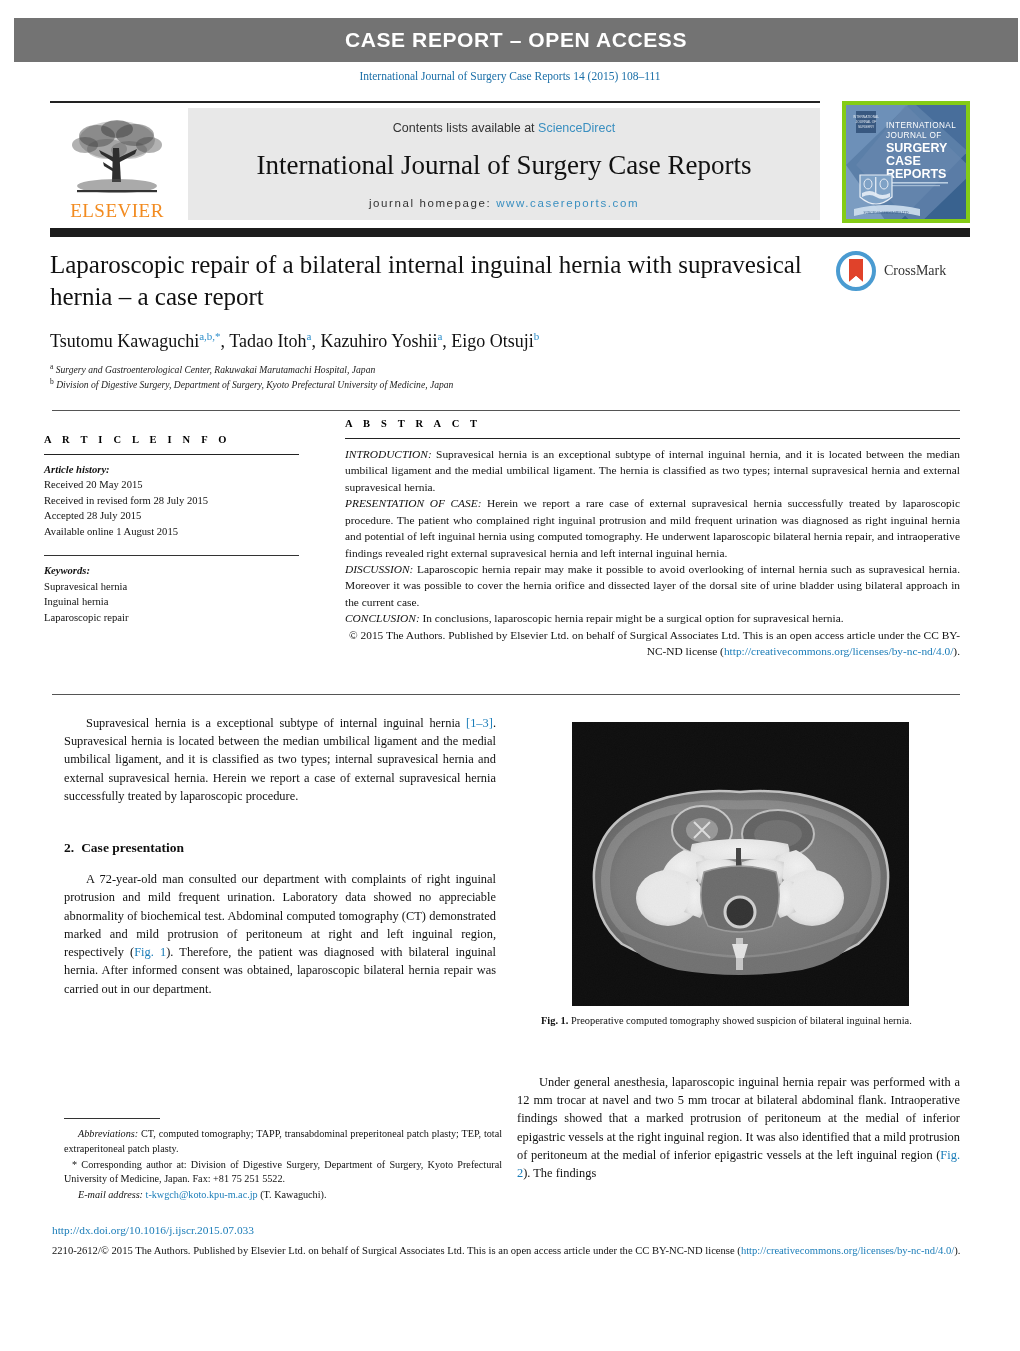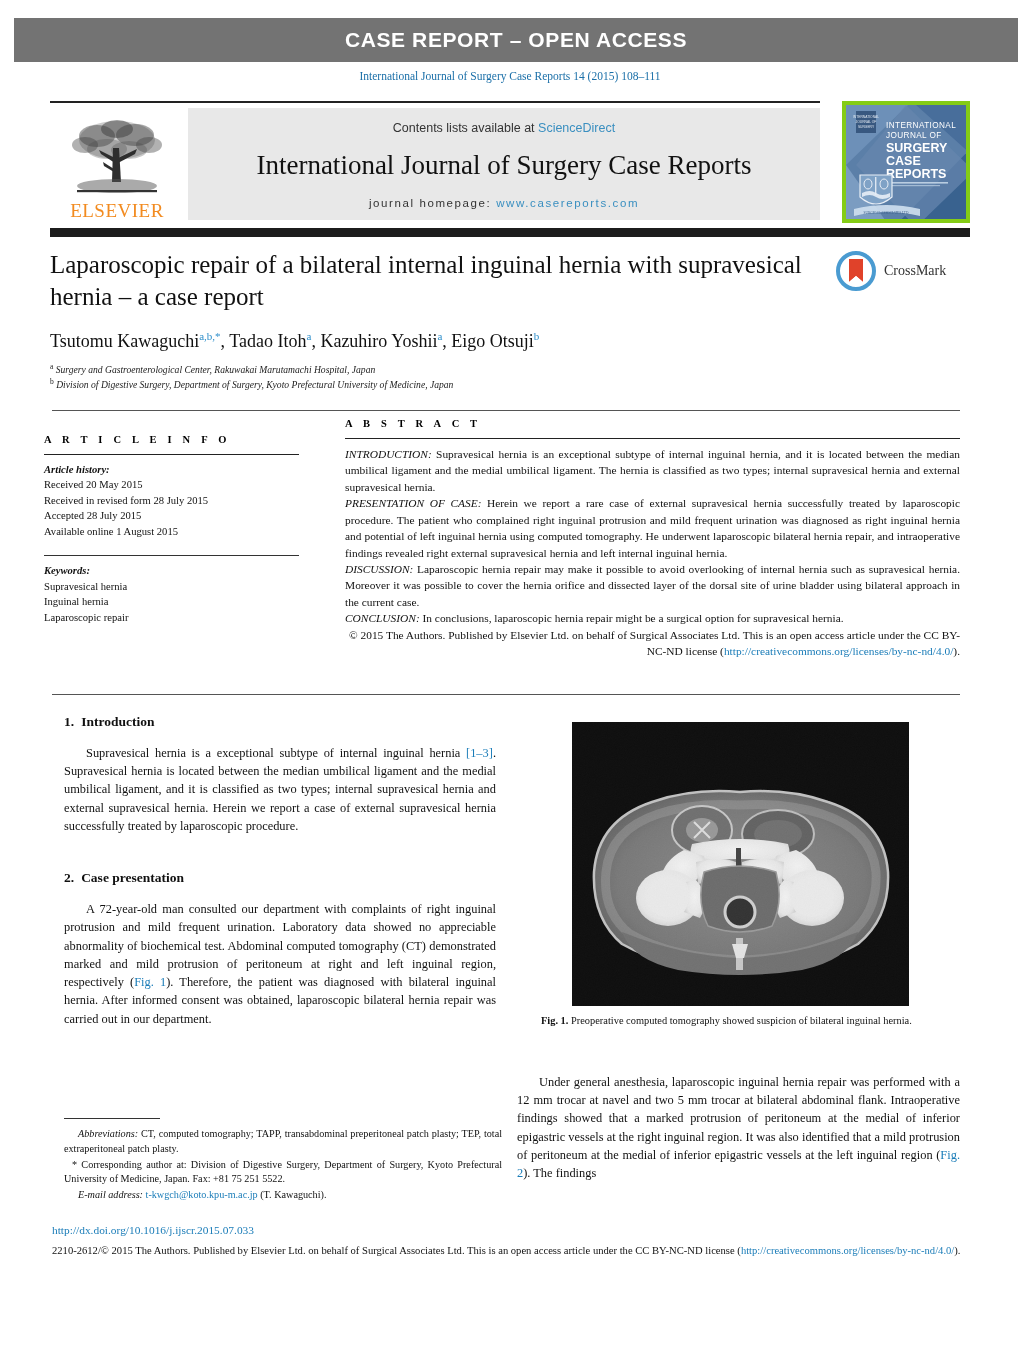--- a/index.html
+++ b/index.html
@@ -462,21 +462,20 @@
     <p><span class="tag">DISCUSSION:</span><span> Laparoscopic hernia repair may make it possible to avoid overlooking of internal hernia such as supravesical hernia. Moreover it was possible to cover the hernia orifice and dissected layer of the dorsal site of urine bladder using bilateral approach in the current case.</span></p>
     <p><span class="tag">CONCLUSION:</span><span> In conclusions, laparoscopic hernia repair might be a surgical option for supravesical hernia.</span></p>
     <p class="abs-copy"><span>© 2015 The Authors. Published by Elsevier Ltd. on behalf of Surgical Associates Ltd. This is an open access article under the CC BY-NC-ND license (</span><span class="link">http://creativecommons.org/licenses/by-nc-nd/4.0/</span><span>).</span></p>
   </div>
 </div>
 
 <div class="rule-wide" style="top:410px;"></div>
 <div class="rule-wide" style="top:694px;"></div>
 
 <div class="col-left">
-  <h2 class="body-head"><span class="num">1.</span><span>Introduction</span></h2>
   <p class="para"><span>Supravesical hernia is a exceptional subtype of internal inguinal hernia </span><span class="link">[1–3]</span><span>. Supravesical hernia is located between the median umbilical ligament and the medial umbilical ligament, and it is classified as two types; internal supravesical hernia and external supravesical hernia. Herein we report a case of external supravesical hernia successfully treated by laparoscopic procedure.</span></p>
   <div class="sec-gap"></div>
   <h2 class="body-head"><span class="num">2.</span><span>Case presentation</span></h2>
   <p class="para"><span>A 72-year-old man consulted our department with complaints of right inguinal protrusion and mild frequent urination. Laboratory data showed no appreciable abnormality of biochemical test. Abdominal computed tomography (CT) demonstrated marked and mild protrusion of peritoneum at right and left inguinal region, respectively (</span><span class="link">Fig. 1</span><span>). Therefore, the patient was diagnosed with bilateral inguinal hernia. After informed consent was obtained, laparoscopic bilateral hernia repair was carried out in our department.</span></p>
 </div>
 
 <div class="ct-figure">
   <svg width="337" height="284" viewBox="0 0 337 284">
     <defs>
       <radialGradient id="fatg" cx="50%" cy="50%" r="60%">

